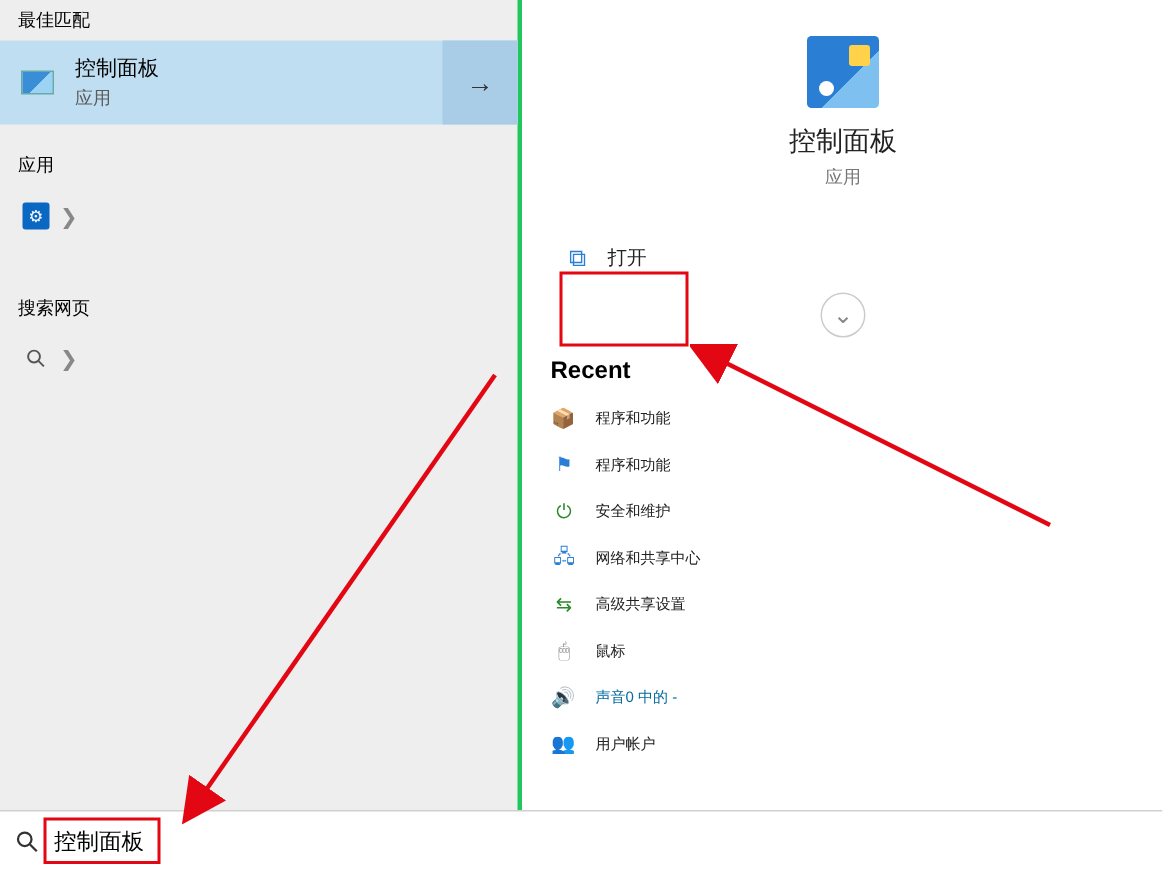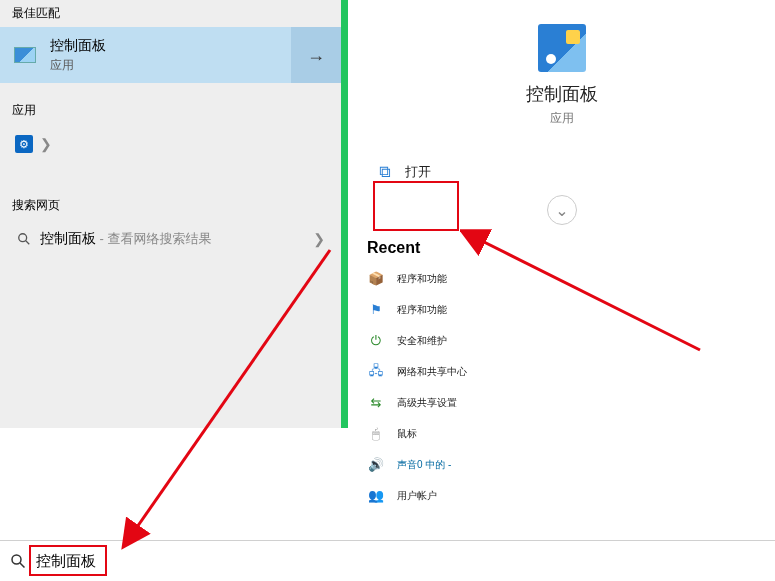--- a/index.html
+++ b/index.html
@@ -1,18 +1,18 @@
 <!DOCTYPE html>
 <html><head>
 <meta charset="utf-8">
 <style>
 * { margin: 0; padding: 0; box-sizing: border-box; font-family: "Microsoft YaHei", "Segoe UI", sans-serif; }
 body { width: 775px; height: 581px; background: #fff; position: relative; overflow: hidden; }
 
-.left-panel { position: absolute; left: 0; top: 0; width: 348px; height: 428px; background: #eeeeee; border-right: 7px solid #22c55e; }
+.left-panel { position: absolute; left: 0; top: 0; width: 348px; height: 540px; background: #eeeeee; border-right: 3px solid #22c55e; }
 .right-panel { position: absolute; left: 349px; top: 0; width: 426px; height: 540px; background: #fff; }
 
 .section-header { font-size: 12px; color: #000; padding: 5px 10px 5px 12px; }
 
 .best-match { display: flex; align-items: center; background: #bfdef2; height: 56px; position: relative; }
 .best-match .icon-box { width: 50px; display: flex; align-items: center; justify-content: center; }
 .best-match .text-box { flex: 1; padding: 2px 0; }
 .best-match .title { font-size: 14px; color: #000; }
 .best-match .subtitle { font-size: 12px; color: #5a5a5a; margin-top: 2px; }
 .best-match .arrow-box { width: 50px; height: 56px; background: #a9cde6; display: flex; align-items: center; justify-content: center; font-size: 18px; color: #333; }
@@ -79,23 +79,20 @@
     <div class="row-chevron">❯</div>
   </div>
 
   <div class="section-header" style="margin-top:28px">搜索网页</div>
   <div class="web-row">
     <div class="icon-slot">
       <svg width="14" height="14" viewBox="0 0 16 16">
           <circle cx="6.5" cy="6.5" r="4.5" stroke="#555" stroke-width="1.5" fill="none"></circle>
           <line x1="10" y1="10" x2="14" y2="14" stroke="#555" stroke-width="1.5"></line>
         </svg>
-    </div>
-    <div class="label">
-      <span>控制面板</span><span class="sublabel"> - 查看网络搜索结果</span>
     </div>
     <div class="row-chevron">❯</div>
   </div>
 </div>
 
 <div class="right-panel">
   <div class="cp-big-icon"></div>
   <div class="detail-title">控制面板</div>
   <div class="detail-sub">应用</div>
 

